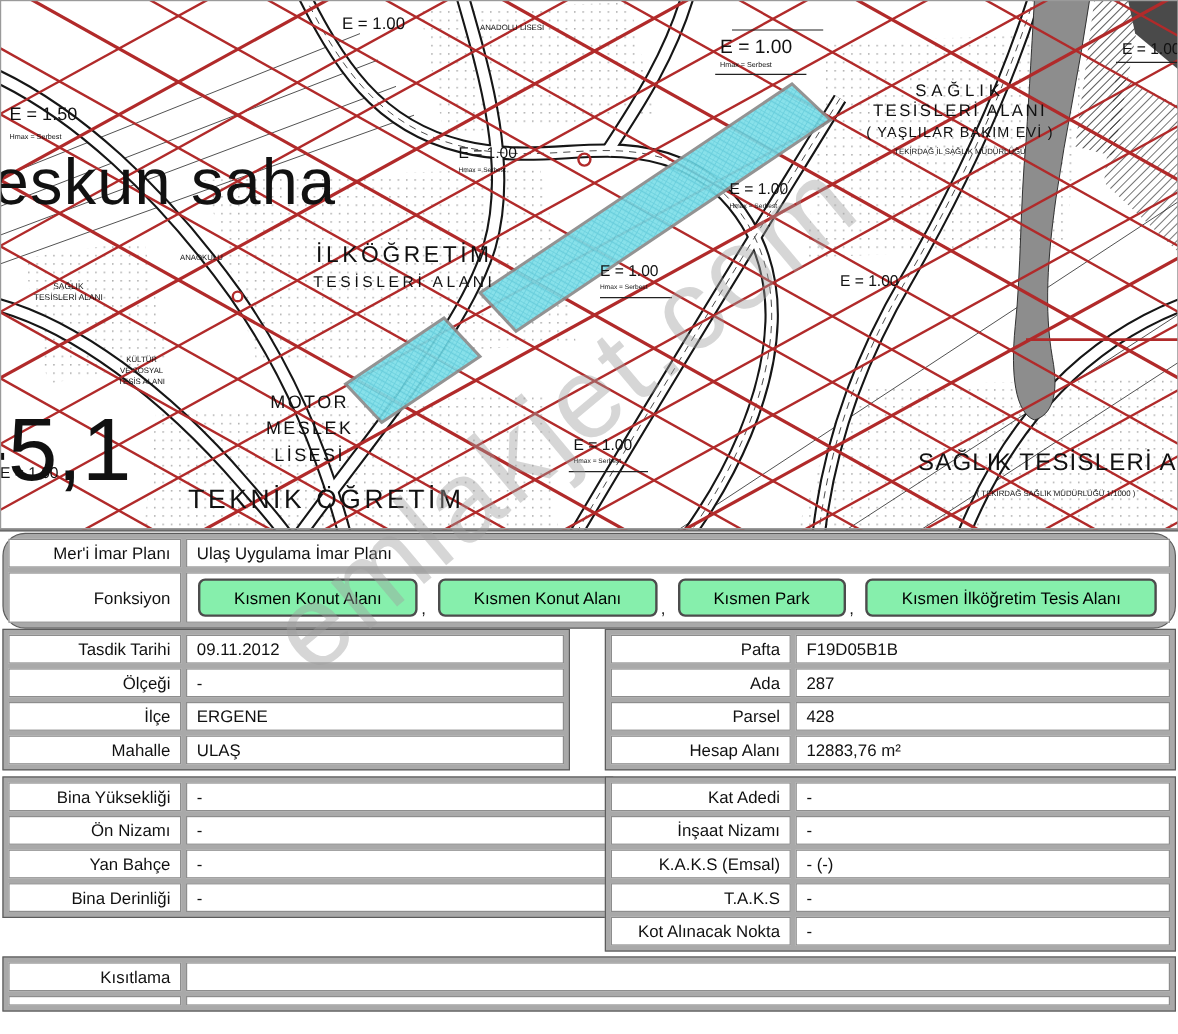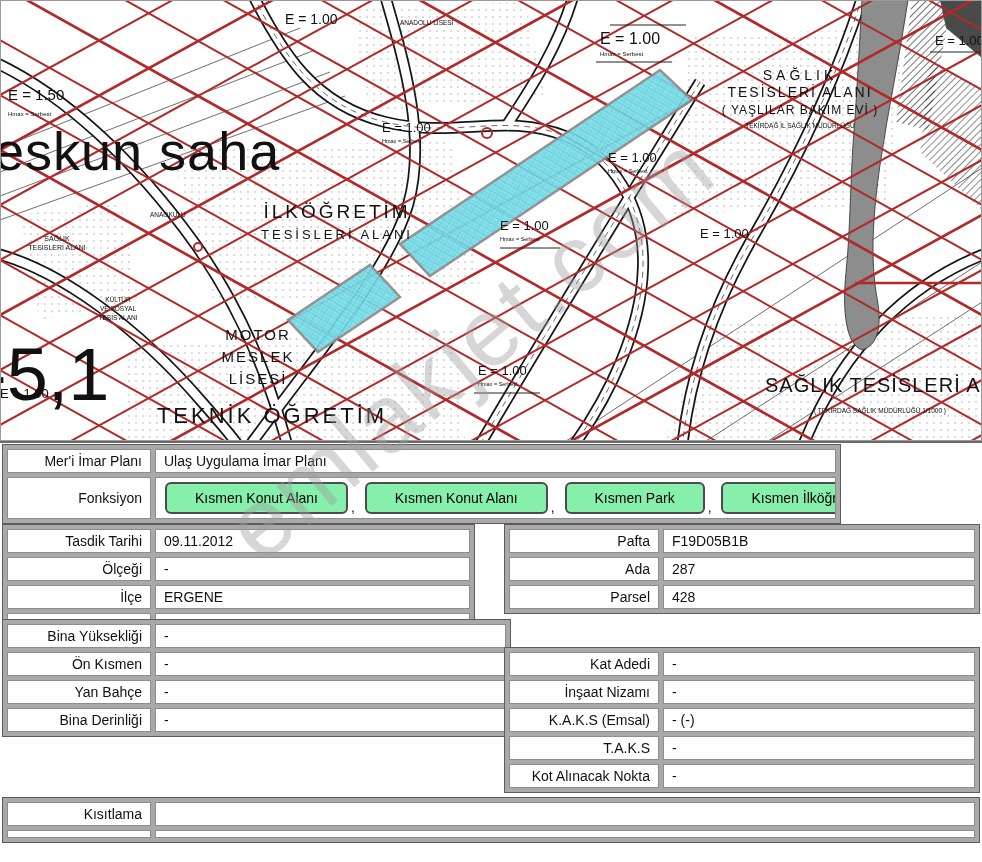--- a/index.html
+++ b/index.html
@@ -16,24 +16,24 @@
     transform:rotate(-40deg);transform-origin:50% 50%;
     z-index:40;pointer-events:none;white-space:nowrap;
   }
 
   table.info{border-collapse:separate;border-spacing:4px;background:#a9a9a9;border:1px solid #5c5c5c;table-layout:fixed;}
   table.info td{background:#fff;border:1px solid #8d8d8d;font-size:14px;padding:3px 8px;vertical-align:middle;overflow:hidden;white-space:nowrap;}
   td.lbl{width:126px;text-align:right;}
   td.lbl2{width:132px;text-align:right;}
   td.val{text-align:left;}
 
-  .tblA{position:absolute;left:2px;top:444px;width:839px;}
+  .tblA{position:absolute;left:2px;top:444px;width:978px;border-radius:19px;}
   .tblB{position:absolute;left:2px;top:524px;width:473px;}
   .tblC{position:absolute;left:504px;top:524px;width:476px;}
-  .tblD{position:absolute;left:2px;top:619px;width:509px;}
+  .tblD{position:absolute;left:2px;top:647px;width:509px;}
   .tblE{position:absolute;left:504px;top:647px;width:476px;}
   .tblF{position:absolute;left:2px;top:797px;width:978px;}
 
   .btn{
     display:inline-block;border:2px solid #4c4c4c;border-radius:6px;background:#86efac;
     padding:6px 28px;font-size:14px;line-height:16px;margin:1px 1px;cursor:pointer;
   }
   .comma{display:inline-block;margin:0 5px 0 2px;vertical-align:bottom;font-size:14px;}
   .cond{display:inline-block;font-size:13px;letter-spacing:-0.3px;transform:scaleX(.93);transform-origin:0 50%;}
 
@@ -280,31 +280,35 @@
     <td class="val">F19D05B1B</td>
   </tr>
   <tr>
     <td class="lbl2">Ada</td>
     <td class="val">287</td>
   </tr>
   <tr>
     <td class="lbl2">Parsel</td>
     <td class="val">428</td>
   </tr>
+  <tr>
+    <td class="lbl2">Hesap Alanı</td>
+    <td class="val">12883,76 m²</td>
+  </tr>
 </tbody>
   </table>
 
 <table class="info tblD">
   <tbody>
       <tr>
     <td class="lbl">Bina Yüksekliği</td>
     <td class="val">-</td>
   </tr>
   <tr>
-    <td class="lbl">Ön Kısmen</td>
+    <td class="lbl">Ön Nizamı</td>
     <td class="val">-</td>
   </tr>
   <tr>
     <td class="lbl">Yan Bahçe</td>
     <td class="val">-</td>
   </tr>
   <tr>
     <td class="lbl">Bina Derinliği</td>
     <td class="val">-</td>
   </tr>

